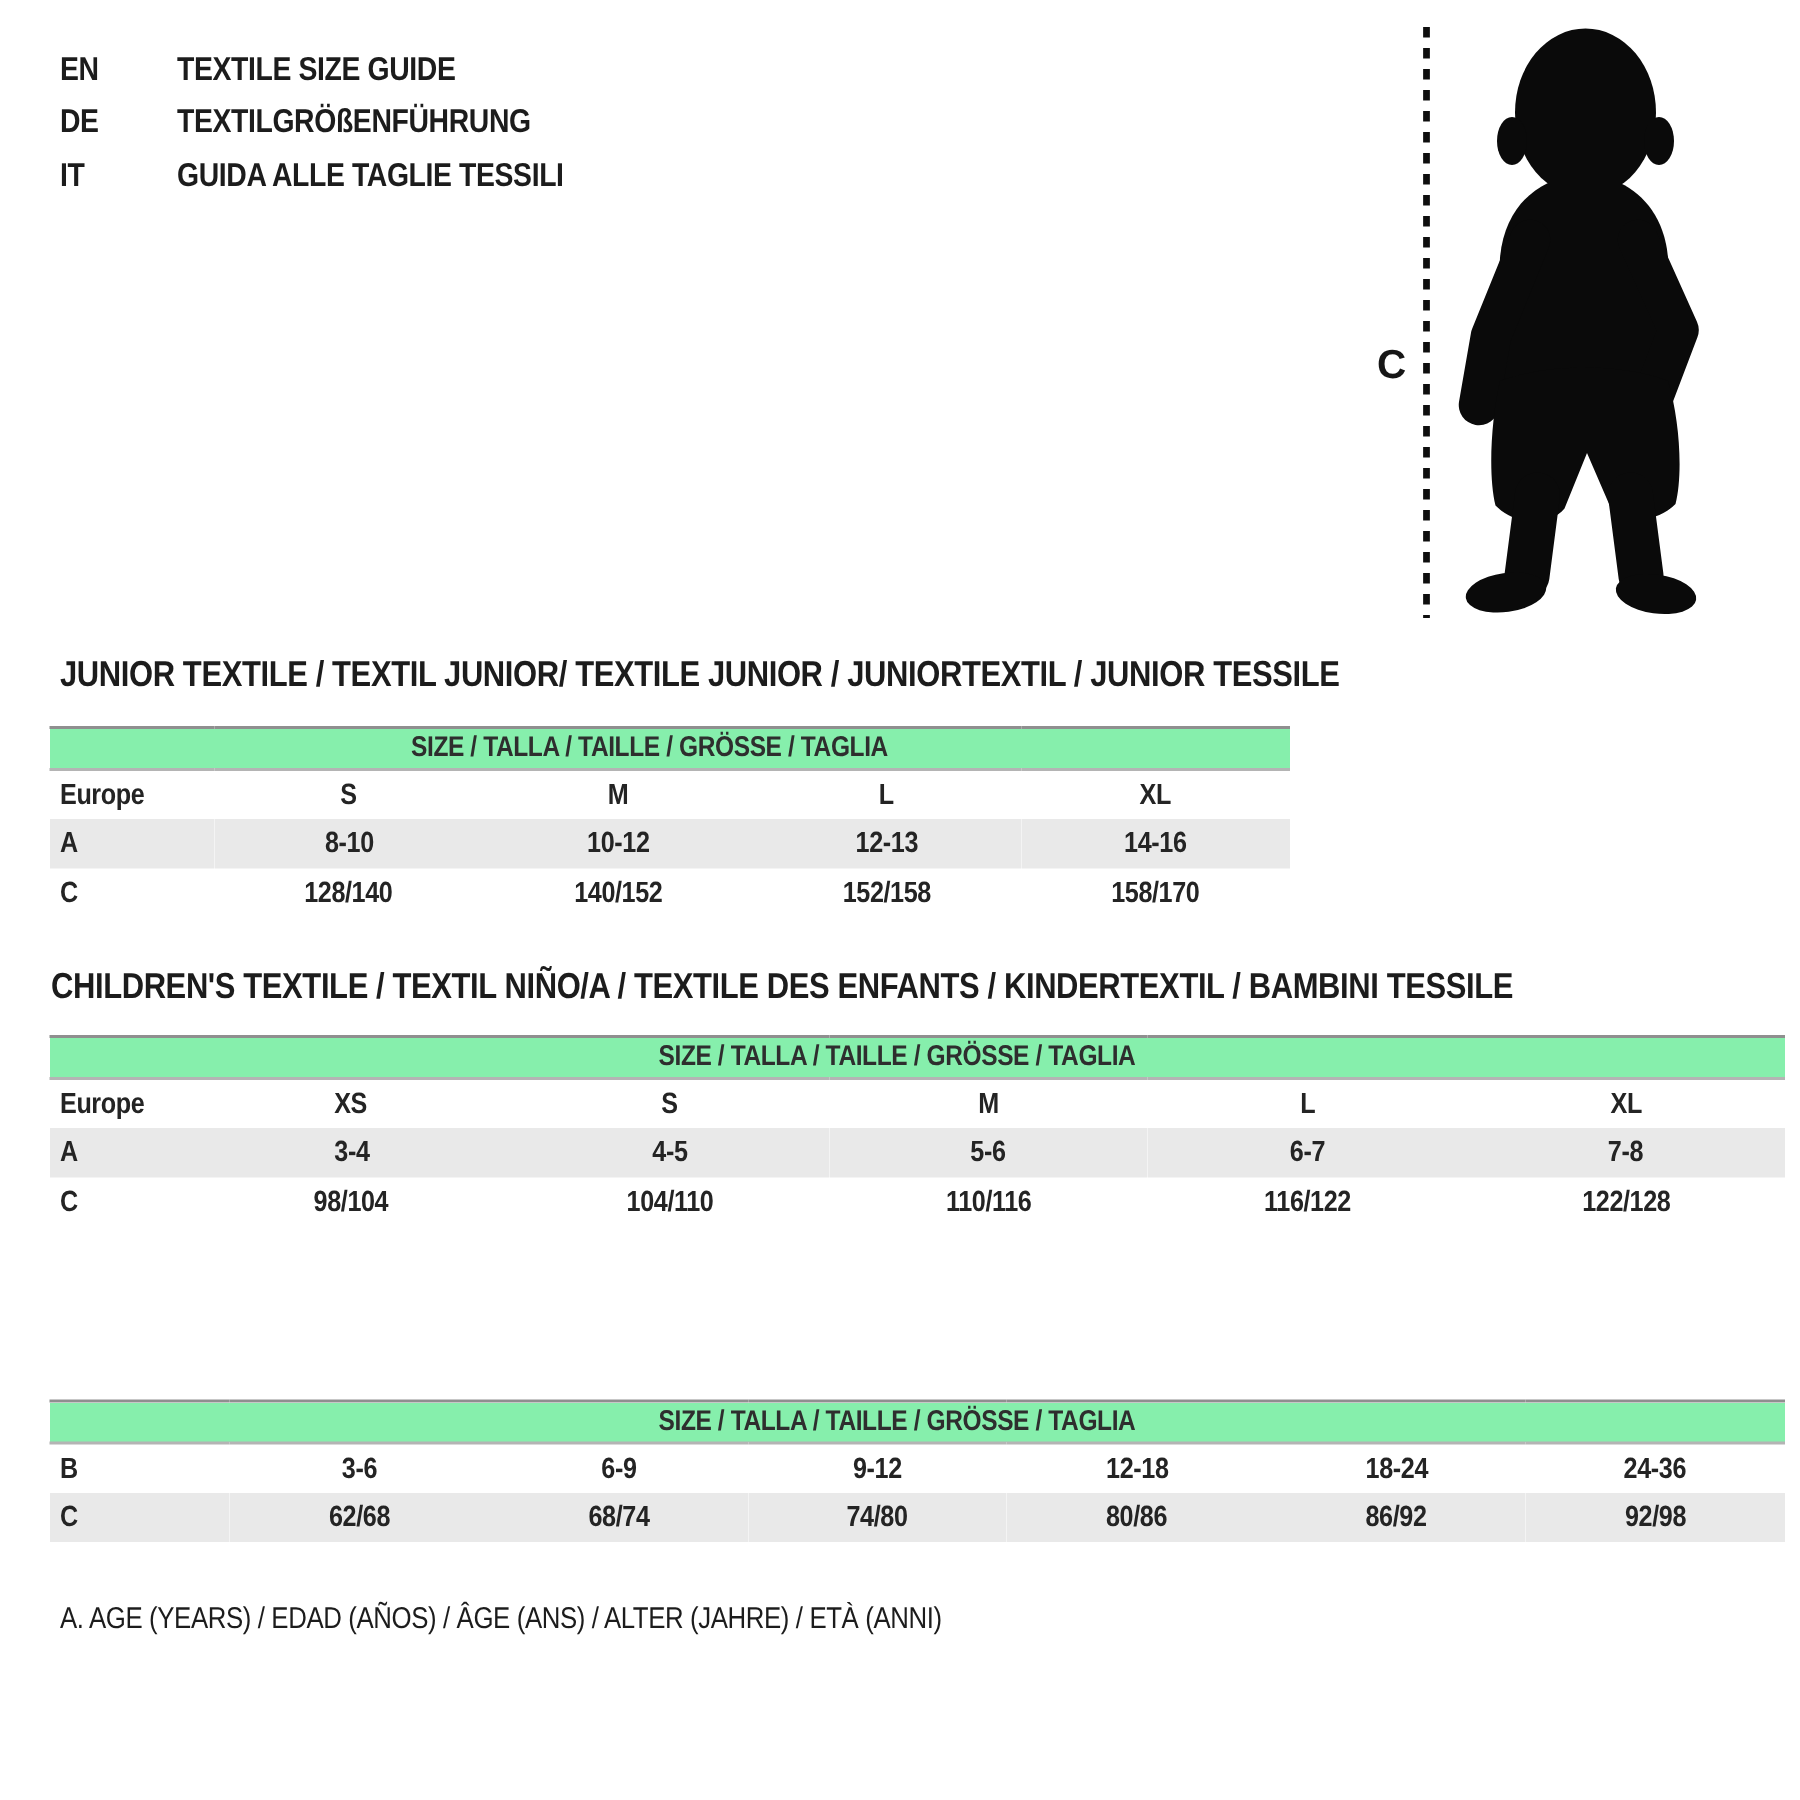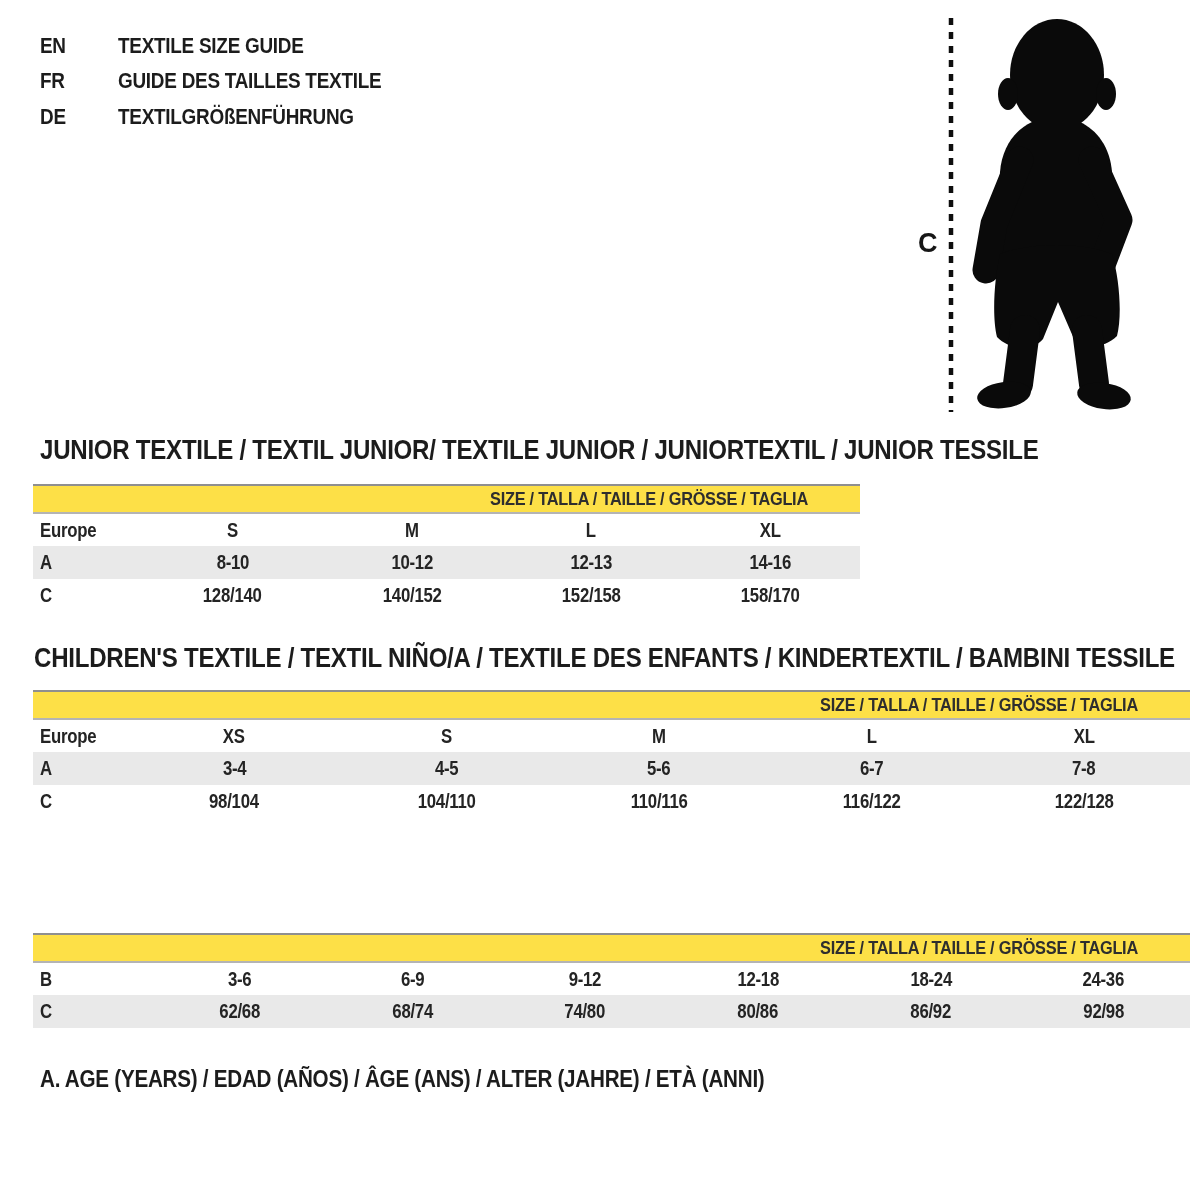--- a/index.html
+++ b/index.html
@@ -14,65 +14,65 @@
   
   .lang-block{position:absolute;left:40px;top:28px;}
   .lang-row{height:35.5px;display:flex;align-items:center;}
   .lang-code,.lang-title{font-weight:700;font-size:22px;color:#1c1c1c;}
   .lang-code{width:78px;flex:0 0 78px;}
 
   
   .figure{position:absolute;left:900px;top:10px;width:250px;height:412px;}
 
   
-  .sec-title{position:absolute;font-weight:700;font-size:28px;color:#1c1c1c;white-space:nowrap;line-height:36px;}
+  .sec-title{position:absolute;font-weight:700;font-size:24px;color:#1c1c1c;white-space:nowrap;line-height:36px;}
   .sec-title span{display:block;}
   #sec1-title{left:40px;top:432px;}
   #sec2-title{left:34px;top:640px;}
   #sec3-title{left:40px;top:840px;}
 
   
   .size-table{position:absolute;border-collapse:collapse;table-layout:fixed;font-weight:700;font-size:19.5px;color:#242424;}
   .size-table td{padding:0;text-align:center;vertical-align:middle;overflow:hidden;}
   .size-table tr{height:33px;}
   .size-table tr.size-head{height:28px;}
   .size-table tr.size-head td{
-    background:#fde047;border-top:2px solid #8f8f8f;border-bottom:2px solid #b4b4b4;
-    text-align:right;padding-left:24px;font-size:19px;color:#2e2e2e;
+    background:#86efac;border-top:2px solid #8f8f8f;border-bottom:2px solid #b4b4b4;
+    text-align:center;padding-left:24px;font-size:19px;color:#2e2e2e;
   }
   .size-table td.lbl{text-align:left;padding-left:7px;}
   .size-table tr.shaded td{background:#e9e9e9;}
   .t1{left:33px;top:484px;width:827px;}
   .t1 col.col-label{width:110px;}
   .t2{left:33px;top:690px;width:1157px;}
   .t2 col.col-label{width:95px;}
   .t3{left:33px;top:933px;width:1157px;}
   .t3 col.col-label{width:120px;}
 
   
   .legend{position:absolute;left:40px;top:1060px;}
-  .legend-line{display:block;height:38px;line-height:38px;font-weight:700;font-size:24px;color:#1c1c1c;white-space:nowrap;}
+  .legend-line{display:block;height:38px;line-height:38px;font-weight:400;font-size:20px;color:#1c1c1c;white-space:nowrap;}
 </style>
 </head>
 <body>
 
 <div class="canvas">
 
   <div class="lang-block">
     <div class="lang-row">
       <span class="lang-code"><span class="sx left">EN</span></span>
       <span class="lang-title sx left">TEXTILE SIZE GUIDE</span>
     </div>
     <div class="lang-row">
-      <span class="lang-code"><span class="sx left">FR</span></span>
-      <span class="lang-title sx left">GUIDE DES TAILLES TEXTILE</span>
+      <span class="lang-code"><span class="sx left">DE</span></span>
+      <span class="lang-title sx left">TEXTILGRÖßENFÜHRUNG</span>
     </div>
     <div class="lang-row">
-      <span class="lang-code"><span class="sx left">DE</span></span>
-      <span class="lang-title sx left">TEXTILGRÖßENFÜHRUNG</span>
+      <span class="lang-code"><span class="sx left">IT</span></span>
+      <span class="lang-title sx left">GUIDA ALLE TAGLIE TESSILI</span>
     </div>
   </div>
 
   <svg class="figure" viewBox="0 0 250 412">
     <line x1="51" y1="8" x2="51" y2="402" stroke="#0e0e0e" stroke-width="4.5" stroke-dasharray="7 7"></line>
     <text x="18" y="242" font-size="27" font-weight="bold" fill="#161616">C</text>
     <g transform="translate(62,2)" fill="#0a0a0a" stroke="#0a0a0a">
       <ellipse cx="95" cy="63" rx="47" ry="56" stroke="none"></ellipse>
       <ellipse cx="46" cy="82" rx="10" ry="16" stroke="none"></ellipse>
       <ellipse cx="144" cy="82" rx="10" ry="16" stroke="none"></ellipse>

